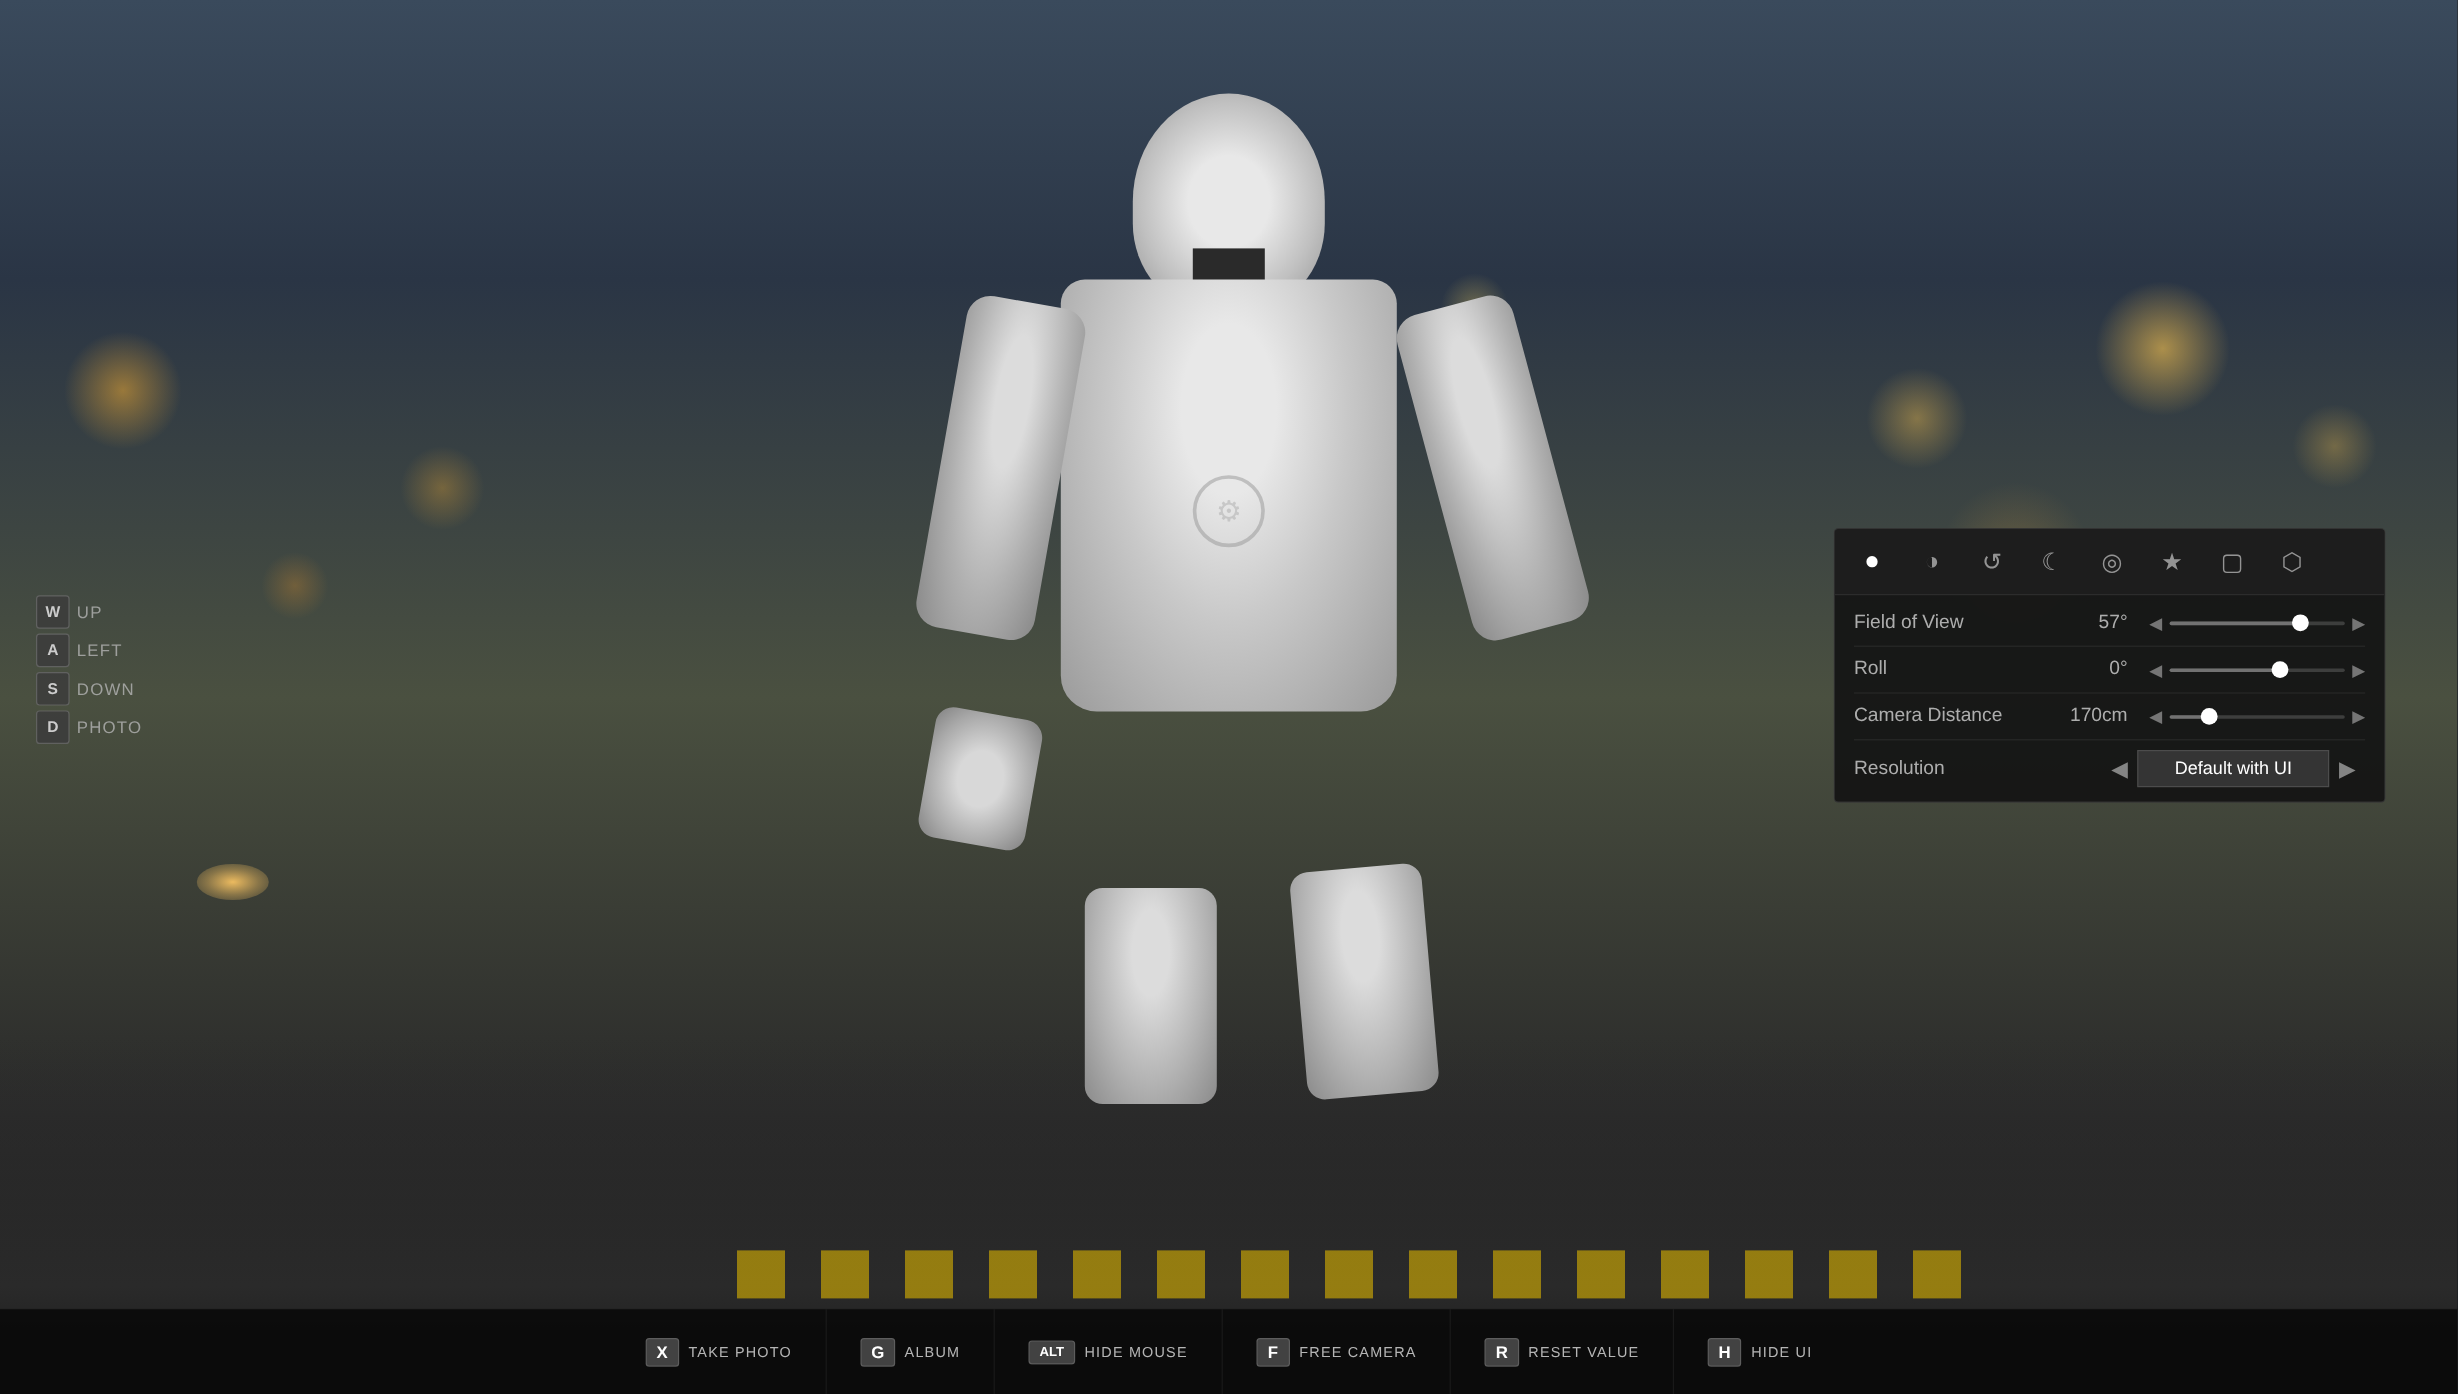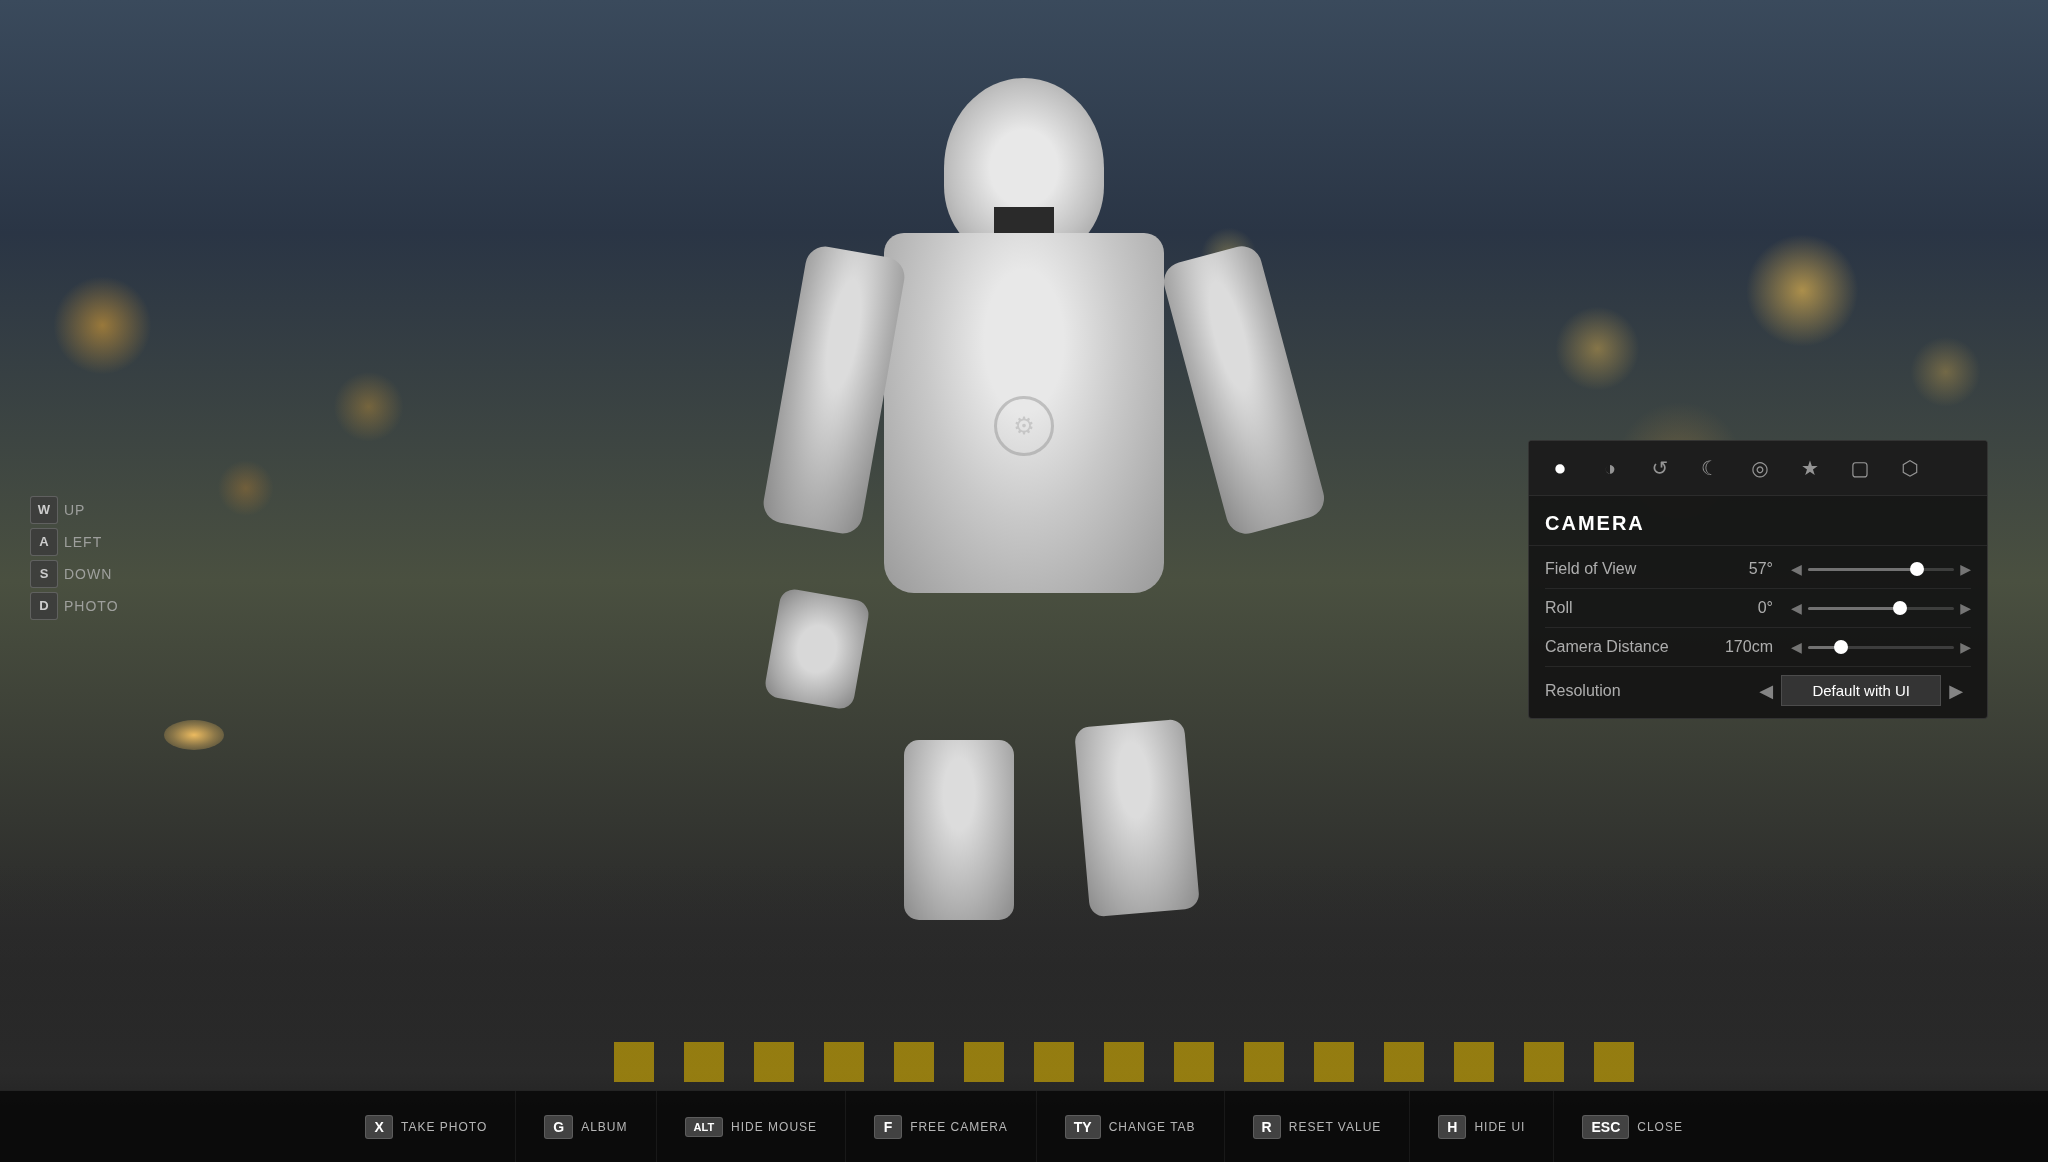--- a/index.html
+++ b/index.html
@@ -388,21 +388,20 @@
       <div class="panel-icon active">⏺</div>
       <div class="panel-icon">◑</div>
       <div class="panel-icon">↺</div>
       <div class="panel-icon">☾</div>
       <div class="panel-icon">◎</div>
       <div class="panel-icon">★</div>
       <div class="panel-icon">▢</div>
       <div class="panel-icon">⬡</div>
     </div>
 
-    <div class="panel-title">CAMERA</div>
 
     <div class="panel-body">
 
       <div class="panel-row">
         <span class="row-label">Field of View</span>
         <span class="row-value">57°</span>
         <div class="slider-container">
           <span class="slider-arrow">◀</span>
           <div class="slider-track">
             <div class="slider-fill" style="width:72%;"></div>
@@ -472,33 +471,25 @@
   <div class="toolbar-item">
     <div class="toolbar-key alt-key">ALT</div>
     <span class="toolbar-text">HIDE MOUSE</span>
   </div>
 
   <div class="toolbar-item">
     <div class="toolbar-key">F</div>
     <span class="toolbar-text">FREE CAMERA</span>
   </div>
 
-  <div class="toolbar-item">
-    <div class="toolbar-key">TY</div>
-    <span class="toolbar-text">CHANGE TAB</span>
-  </div>
 
   <div class="toolbar-item">
     <div class="toolbar-key">R</div>
     <span class="toolbar-text">RESET VALUE</span>
   </div>
 
   <div class="toolbar-item">
     <div class="toolbar-key">H</div>
     <span class="toolbar-text">HIDE UI</span>
   </div>
 
-  <div class="toolbar-item">
-    <div class="toolbar-key">ESC</div>
-    <span class="toolbar-text">CLOSE</span>
-  </div>
 
 </div>
 
 </body></html>

